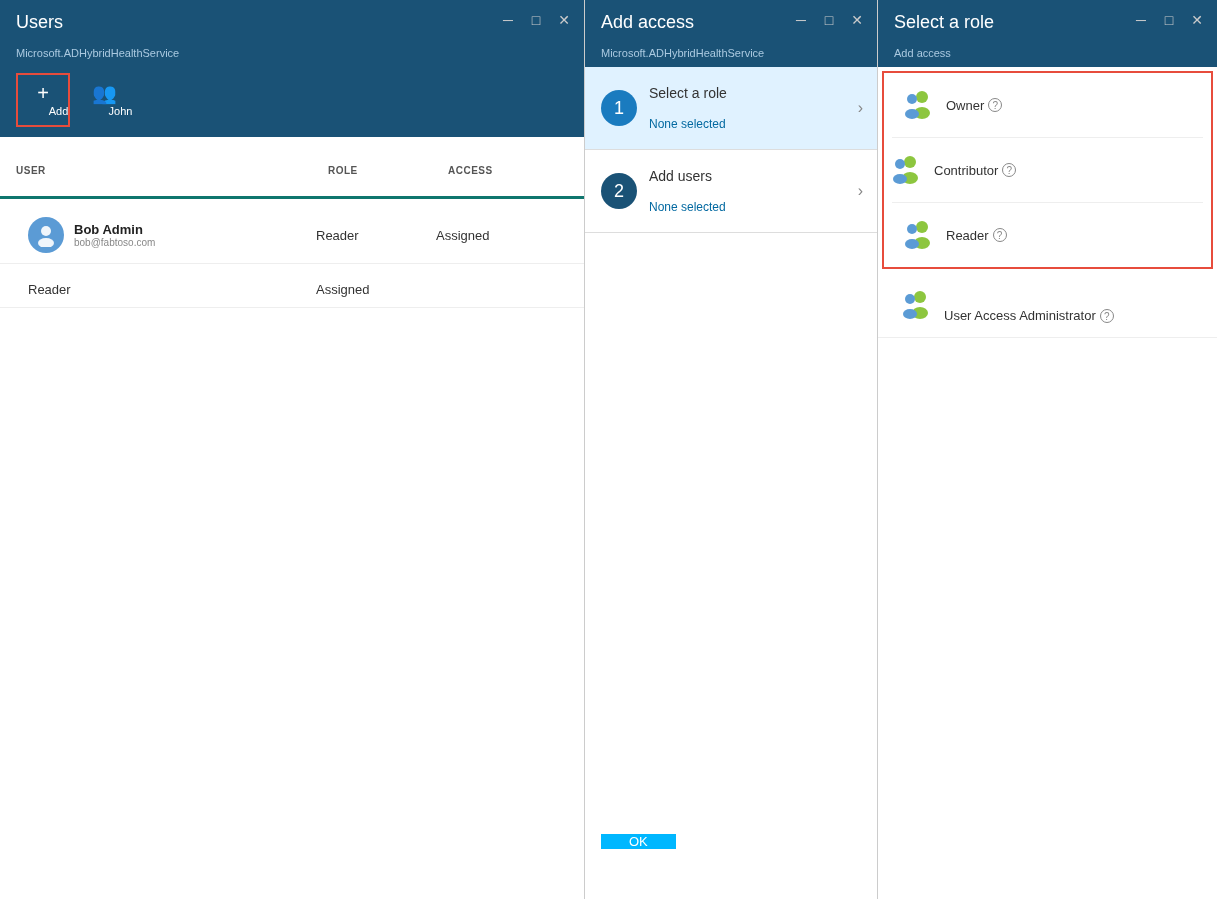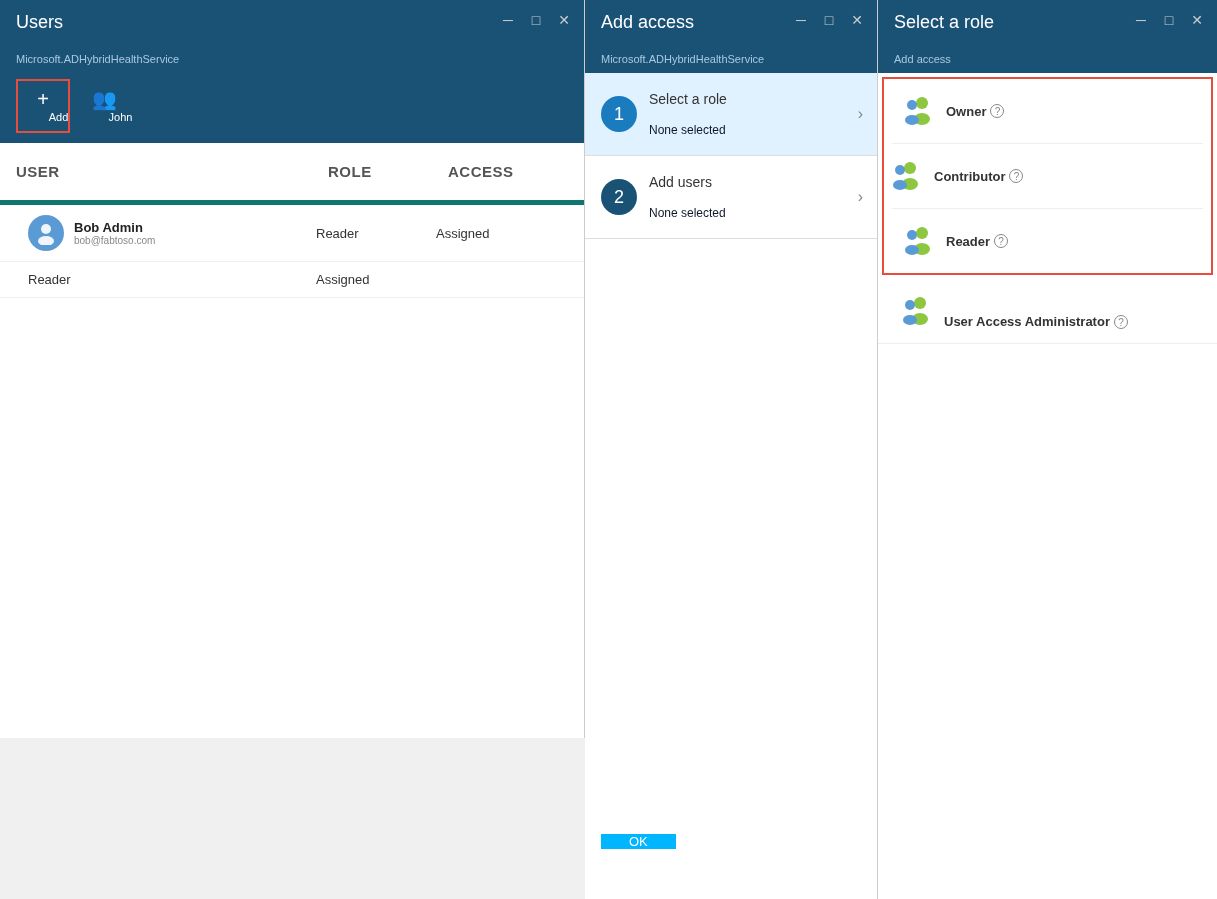--- a/index.html
+++ b/index.html
@@ -1,35 +1,36 @@
 <!DOCTYPE html>
 <html><head>
   <meta charset="utf-8">
   <style>
     * { margin: 0; padding: 0; box-sizing: border-box; }
     body { font-family: 'Segoe UI', Arial, sans-serif; font-size: 13px; background: #f0f0f0; width: 1217px; height: 899px; overflow: hidden; display: flex; }
 
     
     .panel-users {
       width: 585px;
-      height: 738px;
+      height: 899px;
       background: #fff;
       display: flex;
       flex-direction: column;
       border-right: 1px solid #ccc;
       flex-shrink: 0;
+      gap: 8px;
     }
 
     .panel-header {
       background: #1a5276;
       color: #fff;
       padding: 12px 16px 8px;
     }
     .panel-header h2 { font-size: 18px; font-weight: 300; }
-    .panel-header .subtitle { font-size: 11px; color: #aac9e0; margin-top: 20px; }
+    .panel-header .subtitle { font-size: 11px; color: #aac9e0; margin-top: 14px; }
 
     .toolbar {
       background: #1a5276;
       padding: 6px 16px 10px;
       display: flex;
       gap: 8px;
     }
 
     .toolbar-btn {
       display: flex;
@@ -61,23 +62,23 @@
       font-size: 11px;
       gap: 2px;
       border: none;
     }
     .toolbar-btn2 .btn-icon { font-size: 20px; line-height: 1; }
 
     .table-header {
       display: grid;
       grid-template-columns: 1fr 120px 120px;
       padding: 20px 16px;
-      border-bottom: 5px solid #0f766e;
+      border-bottom: 3px solid #0f766e;
       color: #555;
-      font-size: 15px;
+      font-size: 10px;
       font-weight: 600;
       text-transform: uppercase;
       letter-spacing: 0.5px;
     }
 
     .user-row {
       display: grid;
       grid-template-columns: 1fr 120px 120px;
       padding: 10px 28px;
       border-bottom: 1px solid #eee;
@@ -145,21 +146,21 @@
       justify-content: center;
       font-size: 18px;
       font-weight: 300;
       flex-shrink: 0;
       margin-right: 12px;
     }
     .step-item.active .step-number {
       background: #1a7bbf;
     }
     .step-title { font-size: 14px; color: #333; font-weight: 500; }
-    .step-subtitle { font-size: 12px; color: #0f172a; margin-top: 16px; }
+    .step-subtitle { font-size: 12px; color: #0369a1; margin-top: 16px; }
     .step-arrow {
       position: absolute;
       right: 14px;
       font-size: 16px;
       color: #888;
     }
 
     .ok-btn-container {
       position: absolute;
       bottom: 50px;
@@ -185,21 +186,21 @@
 
     .role-icon {
       width: 36px;
       height: 36px;
       margin-right: 12px;
       flex-shrink: 0;
       position: relative;
     }
     .role-icon svg { width: 36px; height: 36px; }
 
-    .role-name { font-size: 13px; color: #333; font-weight: bold; }
+    .role-name { font-size: 13px; color: #333; }
     .info-icon {
       display: inline-flex;
       align-items: center;
       justify-content: center;
       width: 14px;
       height: 14px;
       border-radius: 50%;
       border: 1px solid #888;
       font-size: 10px;
       color: #888;

